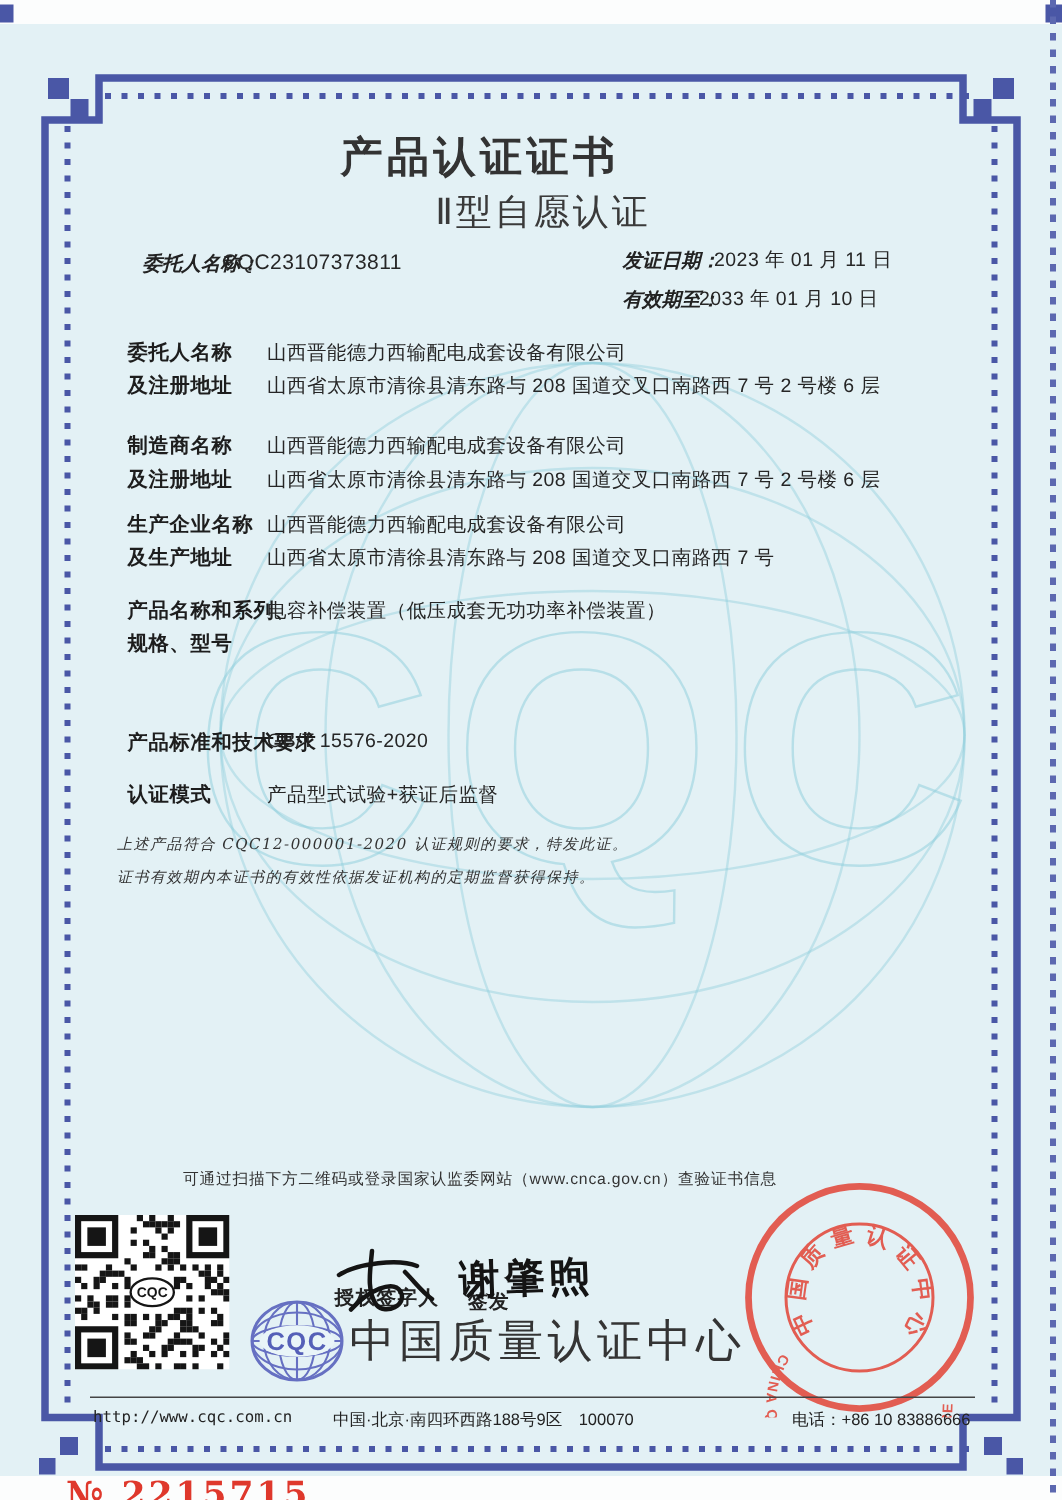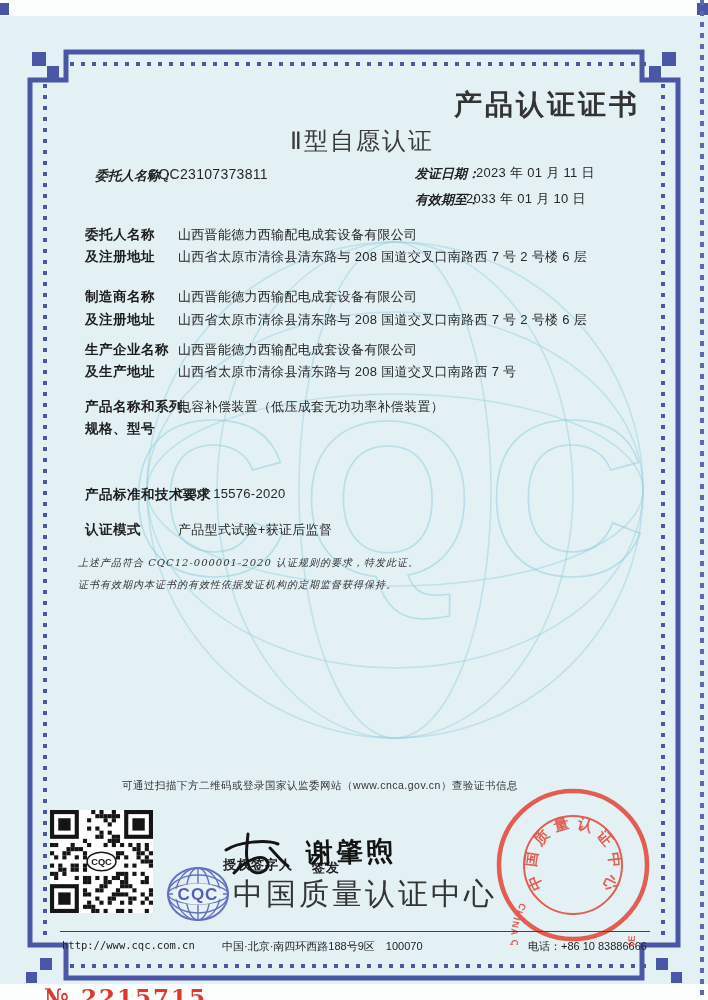--- a/index.html
+++ b/index.html
@@ -56,21 +56,21 @@
       <rect x="47" y="66" width="12" height="12"></rect>
       <rect x="662" y="52" width="14" height="14"></rect>
       <rect x="649" y="66" width="12" height="12"></rect>
       <rect x="40" y="958" width="12" height="12"></rect>
       <rect x="26" y="972" width="11" height="11"></rect>
       <rect x="656" y="958" width="12" height="12"></rect>
       <rect x="671" y="972" width="11" height="11"></rect>
     </g>
   </svg>
 
-  <div class="abs title" style="left:0;top:86px;width:640px;text-align:right;">产品认证证书</div>
+  <div class="abs title" style="left:0;top:86px;width:640px;text-align:center;">产品认证证书</div>
   <div class="abs subtitle" style="left:0;top:125px;width:640px;text-align:center;padding-left:42px;">Ⅱ型自愿认证</div>
 
   <div class="abs kai" style="left:95px;top:167px;">委托人名称：</div>
   <div class="abs val" style="left:148px;top:166px;font-size:14px;">CQC23107373811</div>
 
   <div class="abs kai" style="left:415px;top:165px;">发证日期：</div>
   <div class="abs val" style="left:476px;top:164px;">2023 年 01 月 11 日</div>
   <div class="abs kai" style="left:415px;top:191px;">有效期至：</div>
   <div class="abs val" style="left:466px;top:190px;">2033 年 01 月 10 日</div>
 

